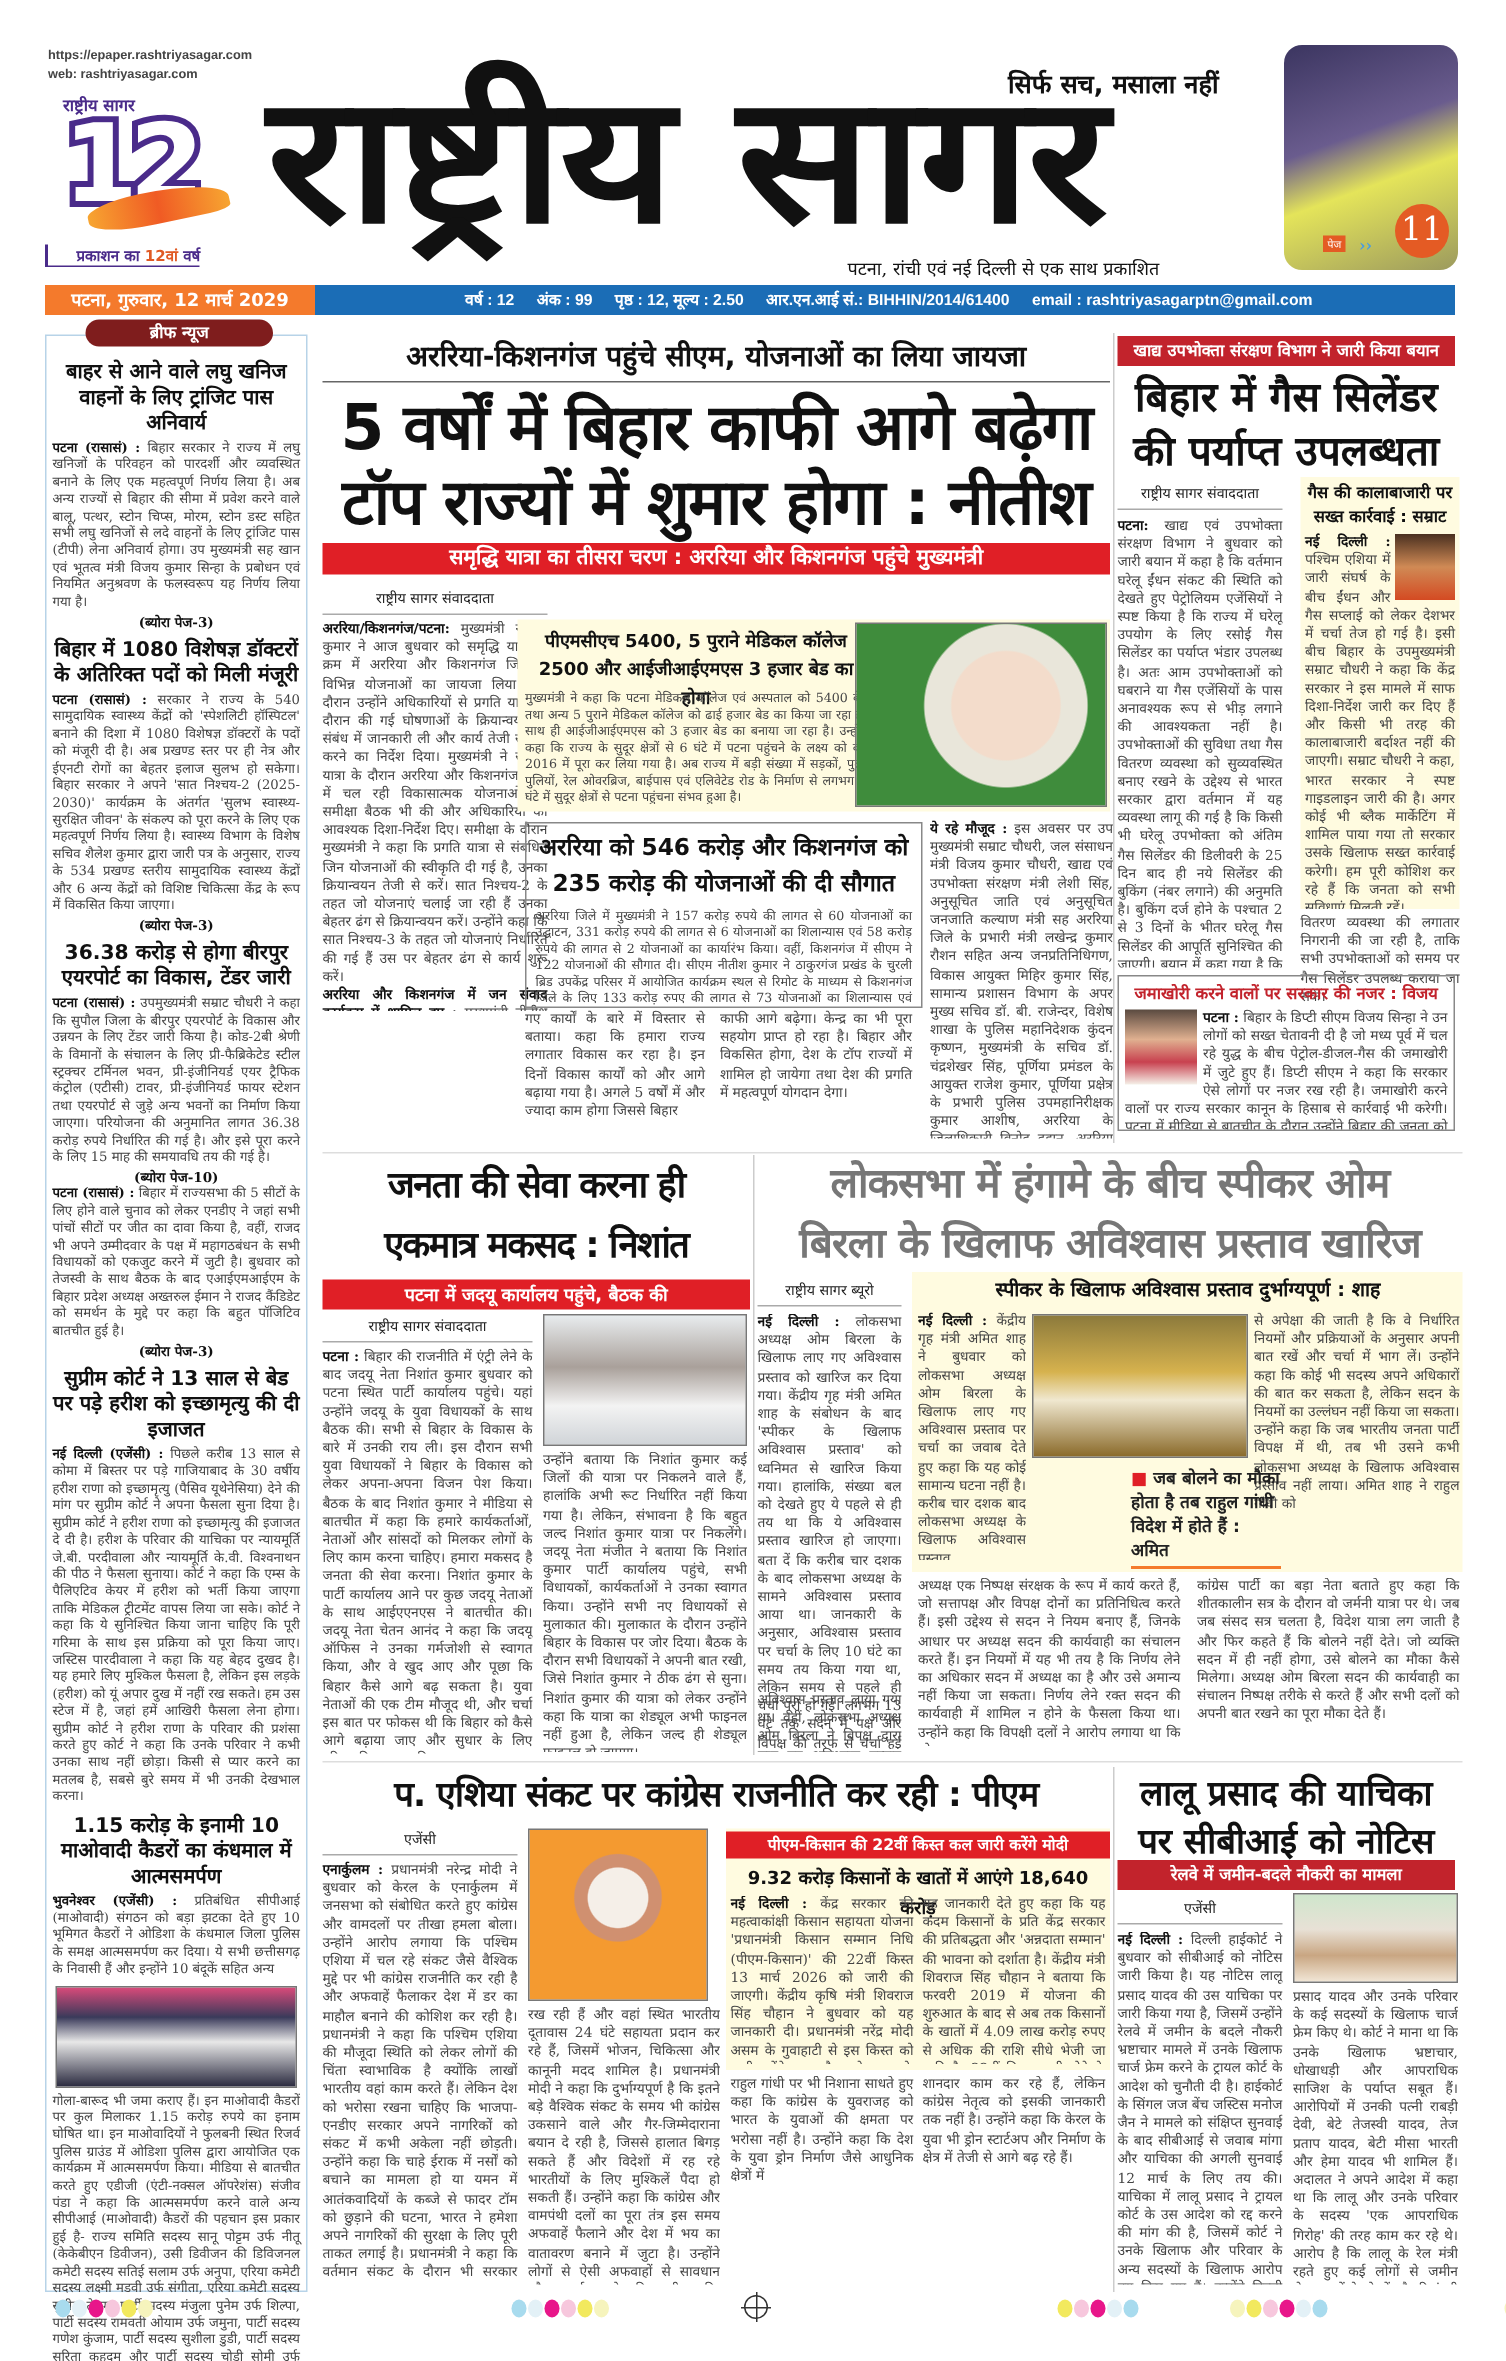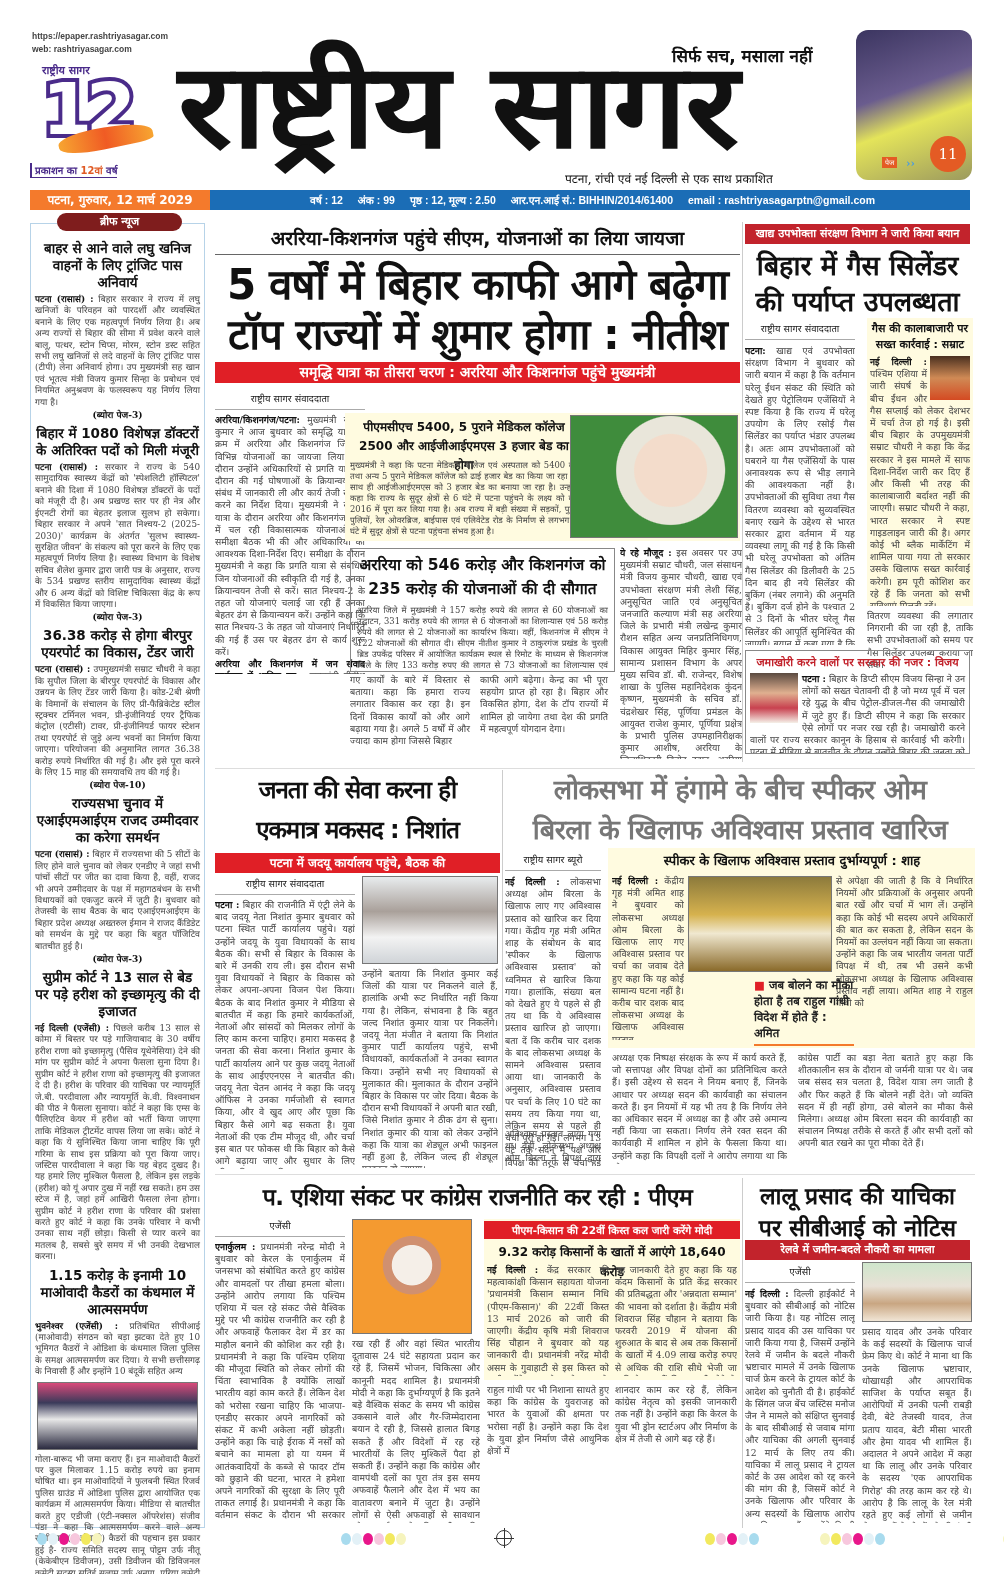--- a/index.html
+++ b/index.html
@@ -10,27 +10,27 @@
 .hd{font-family:"DejaVu Sans",sans-serif;font-weight:bold;color:#111;text-align:center}
 .byline{font-family:"DejaVu Serif",serif;font-size:9.5px;text-align:center;color:#222;border-bottom:1px solid #aaa;padding-bottom:4px}
 .redbar{background:#e01f26;color:#fff;font-family:"DejaVu Sans",sans-serif;text-align:center;font-weight:bold}
 .photo{background:linear-gradient(135deg,#8a7a6a,#d8cfc0);border:1px solid #777}
 
 #urls{left:32px;top:30px;font-size:8.5px;line-height:13px;color:#444;font-family:"Liberation Sans",sans-serif;font-weight:bold}
 #anniv{left:30px;top:62px;width:130px;height:120px}
 #anniv .t1{font-size:11px;color:#4a2b8a;font-weight:bold;font-family:"DejaVu Sans",sans-serif;margin-left:12px}
 #anniv .num{font-size:72px;line-height:64px;font-weight:bold;color:#fff;-webkit-text-stroke:8px #4a2b8a;paint-order:stroke fill;font-family:"DejaVu Sans",sans-serif;margin-left:12px;letter-spacing:-6px}
 #anniv .flame{width:95px;height:22px;margin-left:28px;margin-top:-14px;background:linear-gradient(90deg,#f7a531,#f05b24,#f7a531);border-radius:50% 80% 20% 60%;transform:rotate(-12deg)}
-#anniv .t2{font-size:10px;color:#4a2b8a;font-weight:bold;margin-top:14px;border-left:2px solid #4a2b8a;border-bottom:1px solid #4a2b8a;padding-left:3px;display:inline-block;font-family:"DejaVu Sans",sans-serif}
+#anniv .t2{font-size:10px;color:#4a2b8a;font-weight:bold;margin-top:14px;border-left:2px solid #4a2b8a;border-bottom:1px solid #4a2b8a;padding-left:19px;display:inline-block;font-family:"DejaVu Sans",sans-serif}
 #anniv .t2 span{color:#e05a24}
 #title{left:178px;top:46px;font-family:"DejaVu Sans",sans-serif;font-weight:bold;font-size:118px;line-height:120px;letter-spacing:-2px;color:#111;transform:scaleX(1.12);transform-origin:left}
 #tagline{left:672px;top:44px;font-size:17px;font-weight:bold;font-family:"DejaVu Sans",sans-serif;color:#111}
 #subtag{left:565px;top:170px;font-size:12px;color:#111}
 #hero-photo{left:856px;top:30px;width:116px;height:150px;border-radius:12px;background:linear-gradient(160deg,#3b3560 0%,#6a5c8e 40%,#e4e45a 60%,#9c9a5e 100%);overflow:hidden}
-#hero-photo .pg{position:absolute;right:6px;bottom:8px;width:36px;height:36px;border-radius:50%;background:#e45b24;color:#fff;font-size:15px;text-align:center;line-height:36px;font-family:"DejaVu Serif",serif}
+#hero-photo .pg{position:absolute;right:6px;bottom:8px;width:36px;height:36px;border-radius:50%;background:#e45b24;color:#fff;font-size:22px;text-align:center;line-height:36px;font-family:"DejaVu Serif",serif}
 #hero-photo .pglbl{position:absolute;left:26px;bottom:12px;background:#e45b24;color:#fff;font-size:7px;padding:1px 3px}
 #hero-photo .arr{position:absolute;left:50px;bottom:10px;color:#4a9de0;font-size:11px;font-weight:bold}
 #dateband{left:30px;top:190px;width:180px;height:20px;background:#f47a2c;color:#fff;font-size:12px;font-weight:bold;text-align:center;line-height:20px;font-family:"DejaVu Sans",sans-serif}
 #infoband{left:210px;top:190px;width:760px;height:20px;background:#1b6db6;color:#fff;font-size:10.5px;line-height:20px;font-family:"Liberation Sans",sans-serif;font-weight:bold;padding-left:100px;white-space:nowrap}
 #infoband span{margin-right:12px}
 
 #leftcol{left:30px;top:223px;width:175px;height:1305px;border:1px solid #b7d3e8;background:#fff}
 #brief-pill{left:57px;top:213px;width:125px;height:18px;border-radius:9px;background:#7f1d1d;color:#fff;text-align:center;font-size:11px;line-height:18px;font-family:"DejaVu Sans",sans-serif;font-weight:bold}
 .lc-item{padding:0 4px}
 .lc-item .hd{font-size:13.5px;line-height:17px;margin:4px 0 3px}
@@ -155,21 +155,20 @@
     <div class="hd">बिहार में 1080 विशेषज्ञ डॉक्टरों के अतिरिक्त पदों को मिली मंजूरी</div>
     <div class="body-text"><b>पटना (रासासं) :</b> <span>सरकार ने राज्य के 540 सामुदायिक स्वास्थ्य केंद्रों को 'स्पेशलिटी हॉस्पिटल' बनाने की दिशा में 1080 विशेषज्ञ डॉक्टरों के पदों को मंजूरी दी है। अब प्रखण्ड स्तर पर ही नेत्र और ईएनटी रोगों का बेहतर इलाज सुलभ हो सकेगा। बिहार सरकार ने अपने 'सात निश्चय-2 (2025-2030)' कार्यक्रम के अंतर्गत 'सुलभ स्वास्थ्य-सुरक्षित जीवन' के संकल्प को पूरा करने के लिए एक महत्वपूर्ण निर्णय लिया है। स्वास्थ्य विभाग के विशेष सचिव शैलेश कुमार द्वारा जारी पत्र के अनुसार, राज्य के 534 प्रखण्ड स्तरीय सामुदायिक स्वास्थ्य केंद्रों और 6 अन्य केंद्रों को विशिष्ट चिकित्सा केंद्र के रूप में विकसित किया जाएगा।</span></div>
     <div class="ref">(ब्योरा पेज-3)</div>
   </div>
   <div class="lc-item">
     <div class="hd">36.38 करोड़ से होगा बीरपुर एयरपोर्ट का विकास, टेंडर जारी</div>
     <div class="body-text"><b>पटना (रासासं) :</b> <span>उपमुख्यमंत्री सम्राट चौधरी ने कहा कि सुपौल जिला के बीरपुर एयरपोर्ट के विकास और उन्नयन के लिए टेंडर जारी किया है। कोड-2बी श्रेणी के विमानों के संचालन के लिए प्री-फैब्रिकेटेड स्टील स्ट्रक्चर टर्मिनल भवन, प्री-इंजीनियर्ड एयर ट्रैफिक कंट्रोल (एटीसी) टावर, प्री-इंजीनियर्ड फायर स्टेशन तथा एयरपोर्ट से जुड़े अन्य भवनों का निर्माण किया जाएगा। परियोजना की अनुमानित लागत 36.38 करोड़ रुपये निर्धारित की गई है। और इसे पूरा करने के लिए 15 माह की समयावधि तय की गई है।</span></div>
     <div class="ref">(ब्योरा पेज-10)</div>
   </div>
   <div class="lc-item">
-    <div class="hd">राज्यसभा चुनाव में एआईएमआईएम राजद उम्मीदवार का करेगा समर्थन</div>
     <div class="body-text"><b>पटना (रासासं) :</b> <span>बिहार में राज्यसभा की 5 सीटों के लिए होने वाले चुनाव को लेकर एनडीए ने जहां सभी पांचों सीटों पर जीत का दावा किया है, वहीं, राजद भी अपने उम्मीदवार के पक्ष में महागठबंधन के सभी विधायकों को एकजुट करने में जुटी है। बुधवार को तेजस्वी के साथ बैठक के बाद एआईएमआईएम के बिहार प्रदेश अध्यक्ष अख्तरुल ईमान ने राजद कैंडिडेट को समर्थन के मुद्दे पर कहा कि बहुत पॉजिटिव बातचीत हुई है।</span></div>
     <div class="ref">(ब्योरा पेज-3)</div>
   </div>
   <div class="lc-item">
     <div class="hd">सुप्रीम कोर्ट ने 13 साल से बेड पर पड़े हरीश को इच्छामृत्यु की दी इजाजत</div>
     <div class="body-text"><b>नई दिल्ली (एजेंसी) :</b> <span>पिछले करीब 13 साल से कोमा में बिस्तर पर पड़े गाजियाबाद के 30 वर्षीय हरीश राणा को इच्छामृत्यु (पैसिव यूथेनेसिया) देने की मांग पर सुप्रीम कोर्ट ने अपना फैसला सुना दिया है। सुप्रीम कोर्ट ने हरीश राणा को इच्छामृत्यु की इजाजत दे दी है। हरीश के परिवार की याचिका पर न्यायमूर्ति जे.बी. परदीवाला और न्यायमूर्ति के.वी. विश्वनाथन की पीठ ने फैसला सुनाया। कोर्ट ने कहा कि एम्स के पैलिएटिव केयर में हरीश को भर्ती किया जाएगा ताकि मेडिकल ट्रीटमेंट वापस लिया जा सके। कोर्ट ने कहा कि ये सुनिश्चित किया जाना चाहिए कि पूरी गरिमा के साथ इस प्रक्रिया को पूरा किया जाए। जस्टिस पारदीवाला ने कहा कि यह बेहद दुखद है। यह हमारे लिए मुश्किल फैसला है, लेकिन इस लड़के (हरीश) को यूं अपार दुख में नहीं रख सकते। हम उस स्टेज में है, जहां हमें आखिरी फैसला लेना होगा। सुप्रीम कोर्ट ने हरीश राणा के परिवार की प्रशंसा करते हुए कोर्ट ने कहा कि उनके परिवार ने कभी उनका साथ नहीं छोड़ा। किसी से प्यार करने का मतलब है, सबसे बुरे समय में भी उनकी देखभाल करना।</span></div>
   </div>
   <div class="lc-item">
     <div class="hd">1.15 करोड़ के इनामी 10 माओवादी कैडरों का कंधमाल में आत्मसमर्पण</div>
     <div class="body-text"><b>भुवनेश्वर (एजेंसी) :</b> <span>प्रतिबंधित सीपीआई (माओवादी) संगठन को बड़ा झटका देते हुए 10 भूमिगत कैडरों ने ओडिशा के कंधमाल जिला पुलिस के समक्ष आत्मसमर्पण कर दिया। ये सभी छत्तीसगढ़ के निवासी हैं और इन्होंने 10 बंदूकें सहित अन्य</span></div>

